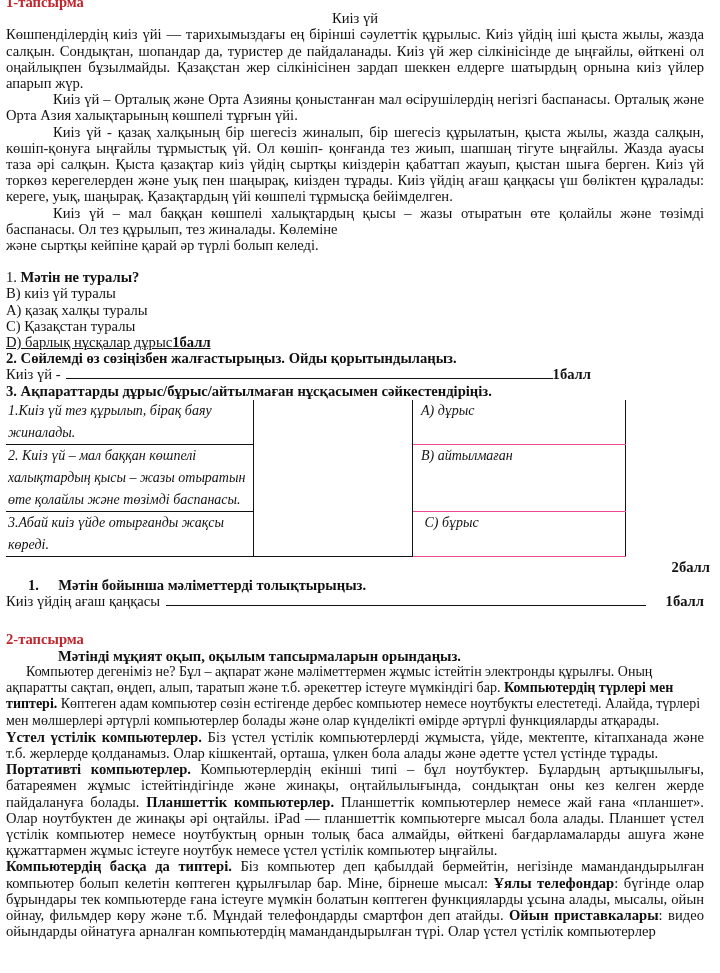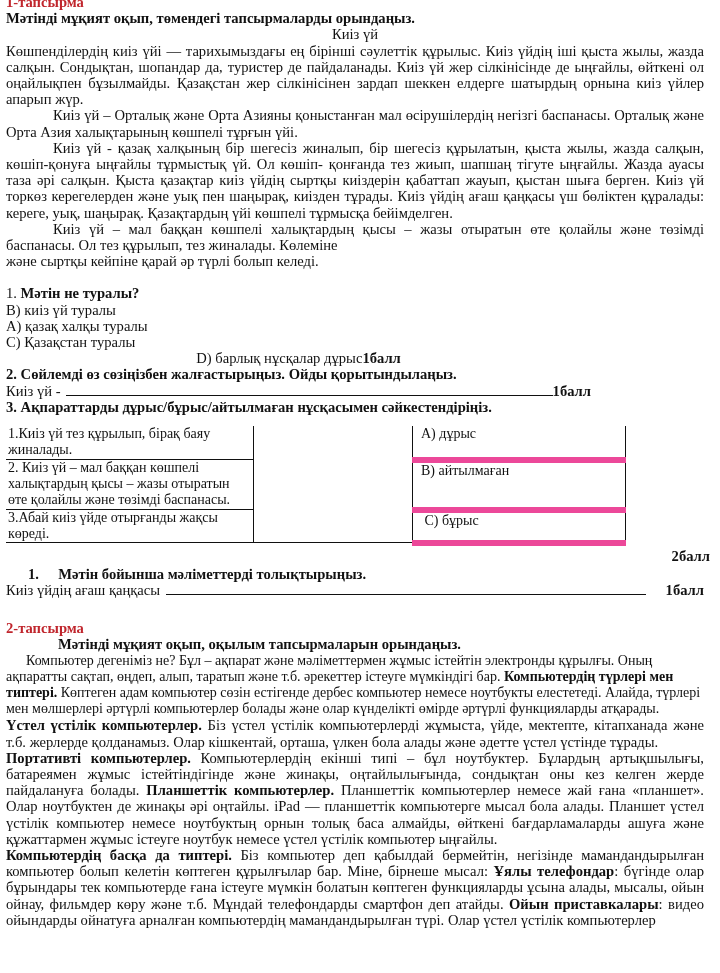--- a/index.html
+++ b/index.html
@@ -8,39 +8,38 @@
       font-family: "Liberation Serif", "DejaVu Serif", serif;
       color: #111111; font-size: 14.6px; line-height: 16.2px;
     }
     .page { position: absolute; left: 6px; top: -6px; width: 698px; }
     .red { color: #c0262d; font-weight: bold; font-size: 14.6px; }
     .b { font-weight: bold; }
     .center { text-align: center; }
     .just { text-align: justify; }
     .indent { text-indent: 47px; }
     p { margin: 0; }
-    .row { display: flex; justify-content: center; align-items: baseline; }
+    .row { display: flex; justify-content: flex-start; align-items: baseline; text-decoration: underline; }
     .score { font-weight: bold; }
     .blank { display: inline-block; border-bottom: 1px solid #111; height: 12px; vertical-align: baseline; }
-    table.match { border-collapse: collapse; width: 620px; margin-top: 11px; font-size: 14px; line-height: 16px; }
+    table.match { border-collapse: collapse; width: 620px; margin-top: 1px; font-size: 14px; line-height: 22px; font-style: italic; }
     table.match td { vertical-align: top; padding: 0 2px; }
     td.c1 { width: 243px; border-right: 1px solid #111; border-bottom: 1px solid #111; }
     td.c2 { width: 154px; border-right: 1px solid #111; border-bottom: 1px solid #111; }
-    td.c3 { border-right: 1px solid #111; border-bottom: 6px solid #ec4899; padding-left: 8px !important; }
+    td.c3 { border-right: 1px solid #111; border-bottom: 1px solid #ec4899; padding-left: 8px !important; }
     .gap { height: 16px; }
     .indent-small { text-indent: 20px; }
     .title2 { padding-left: 52px; font-weight: bold; }
   </style>
 </head>
 <body>
 
 <div class="page">
 
   <div class="red">1-тапсырма</div>
-  <div class="b">Мәтінді мұқият оқып, төмендегі тапсырмаларды орындаңыз.</div>
   <div class="center">Киіз үй</div>
 
   <p class="just">Көшпенділердің киіз үйі — тарихымыздағы ең бірінші сәулеттік құрылыс. Киіз үйдің іші қыста жылы, жазда салқын. Сондықтан, шопандар да, туристер де пайдаланады. Киіз үй жер сілкінісінде де ыңғайлы, өйткені ол оңайлықпен бұзылмайды. Қазақстан жер сілкінісінен зардап шеккен елдерге шатырдың орнына киіз үйлер апарып жүр.</p>
   <p class="just indent">Киіз үй – Орталық және Орта Азияны қоныстанған мал өсірушілердің негізгі баспанасы. Орталық және Орта Азия халықтарының көшпелі тұрғын үйі.</p>
   <p class="just indent">Киіз үй - қазақ халқының бір шегесіз жиналып, бір шегесіз құрылатын, қыста жылы, жазда салқын, көшіп-қонуға ыңғайлы тұрмыстық үй. Ол көшіп- қонғанда тез жиып, шапшаң тігуте ыңғайлы. Жазда ауасы таза әрі салқын. Қыста қазақтар киіз үйдің сыртқы киіздерін қабаттап жауып, қыстан шыға берген. Киіз үй торкөз керегелерден және уық пен шаңырақ, киізден тұрады. Киіз үйдің ағаш қаңқасы үш бөліктен құралады: кереге, уық, шаңырақ. Қазақтардың үйі көшпелі тұрмысқа бейімделген.</p>
   <p class="just indent">Киіз үй – мал баққан көшпелі халықтардың қысы – жазы отыратын өте қолайлы және төзімді баспанасы. Ол тез құрылып, тез жиналады. Көлеміне</p>
   <p>және сыртқы кейпіне қарай әр түрлі болып келеді.</p>
 
   <div class="gap"></div>
 

